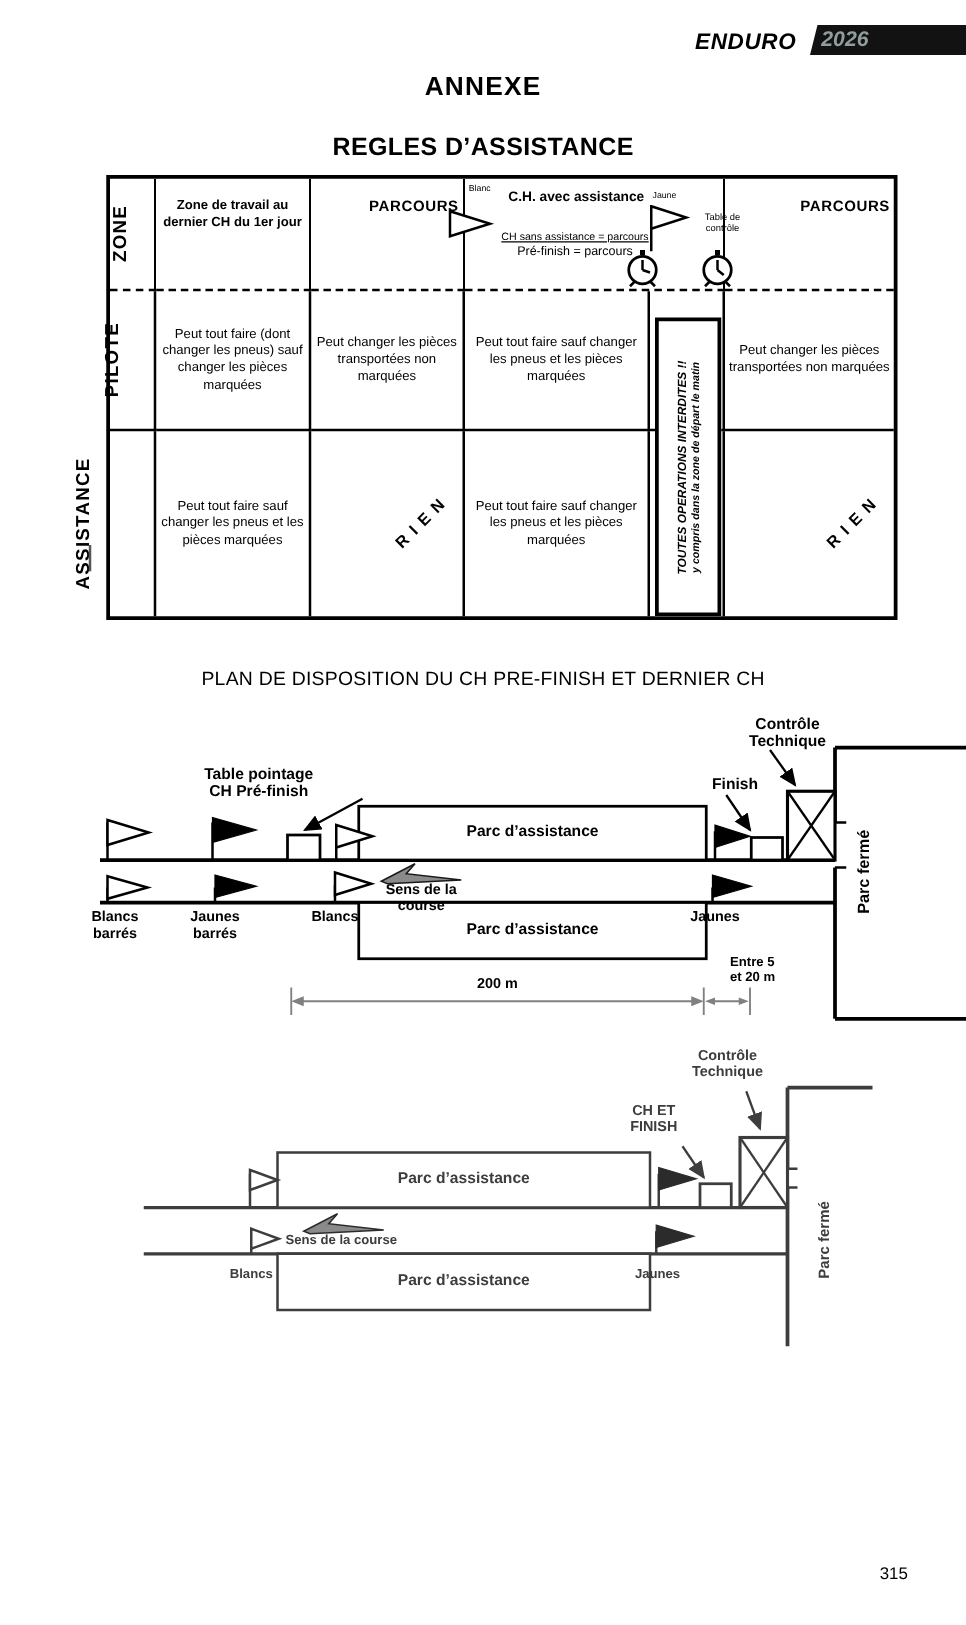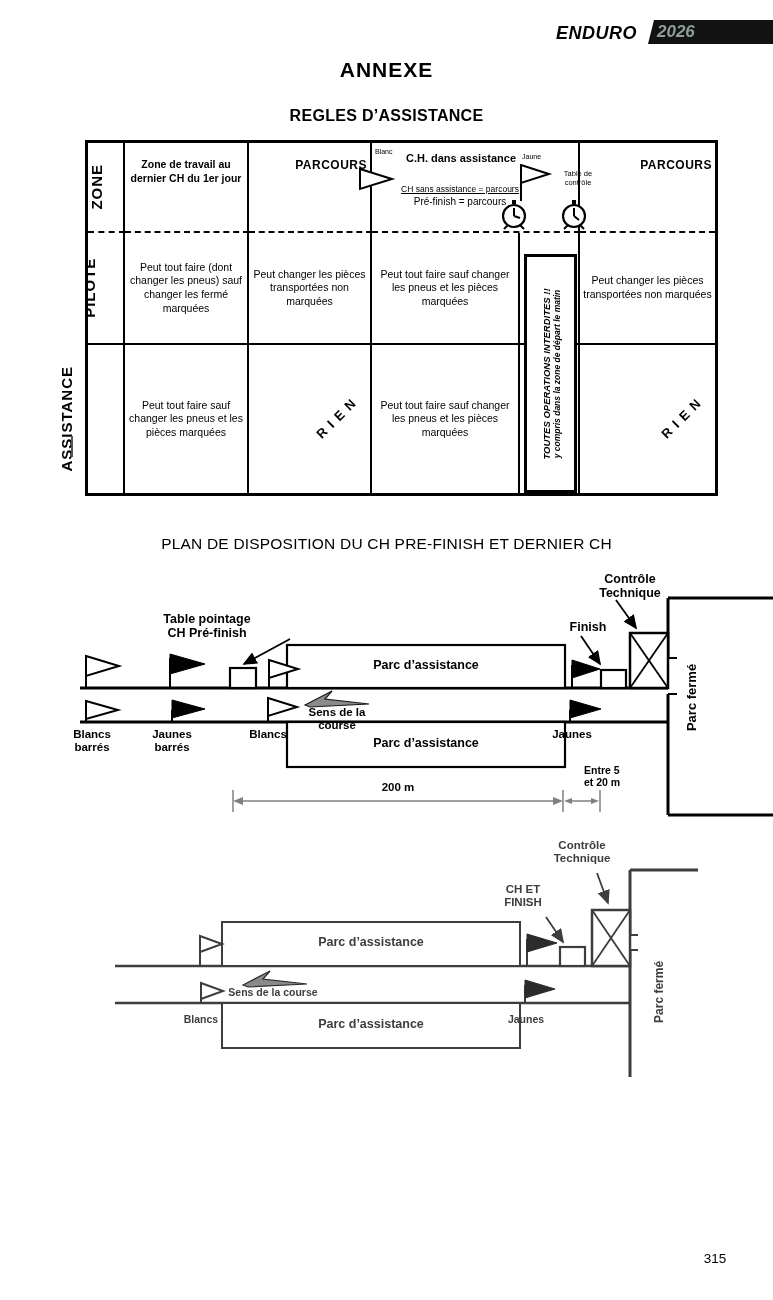--- a/index.html
+++ b/index.html
@@ -8,21 +8,21 @@
   .page{position:absolute;top:0;left:0;width:773px;height:1300px;background:#fff;overflow:hidden;}
 
   
   .brand{position:absolute;top:20px;left:556px;width:217px;height:26px;}
   .brand-name{position:absolute;top:3px;left:0;font-size:18px;font-weight:bold;font-style:italic;letter-spacing:.5px;}
   .brand-bar{position:absolute;top:0;left:92px;width:140px;height:24px;background:#121212;transform:skewX(-14deg);transform-origin:0 100%;}
   .brand-year{position:absolute;top:2px;left:101px;font-size:17px;font-weight:bold;font-style:italic;color:#909d9d;z-index:2;}
 
   
   .h-annexe{position:absolute;top:58px;left:0;width:773px;text-align:center;font-size:21px;font-weight:bold;letter-spacing:1px;}
-  .h-regles{position:absolute;top:107px;left:0;width:773px;text-align:center;font-size:16px;font-weight:bold;letter-spacing:.3px;}
+  .h-regles{position:absolute;top:107px;left:0;width:773px;text-align:center;font-size:20px;font-weight:bold;letter-spacing:.3px;}
   .h-plan{position:absolute;top:535px;left:0;width:773px;text-align:center;font-size:15.5px;font-weight:normal;letter-spacing:.2px;}
 
   
   .rtable{position:absolute;left:85px;top:140px;width:633px;border:3px solid #000;background:#fff;
           display:grid;grid-template-columns:37px 124px 123px 148px 60px 135px;grid-template-rows:90px 112px 148px;box-sizing:border-box;}
   .cell{border-right:2px solid #000;border-bottom:2px solid #000;box-sizing:border-box;position:relative;
         display:flex;align-items:center;justify-content:flex-end;text-align:center;
         font-size:10.5px;line-height:1.3;padding:3px;}
   .cell.dash{border-bottom:2px dashed #000;}
   .cell.noR{border-right:none;}
@@ -90,21 +90,21 @@
       <span>Zone de travail au dernier CH du 1er jour</span>
     </div>
     <div class="cell dash parcours topA" style="grid-area:1/3">
       <span>PARCOURS</span>
     </div>
     <div class="chcell">
       <span class="t7" style="left:3px;top:5px;">Blanc</span>
       <svg width="38" height="26" style="position:absolute;left:-14px;top:24px;overflow:visible;">
         <path d="M2,2 L34,12 L2,22 Z" fill="#fff" stroke="#000" stroke-width="2"></path>
       </svg>
-      <div class="ch-title">C.H. dans assistance</div>
+      <div class="ch-title">C.H. avec assistance</div>
       <div class="ch-rule1">CH sans assistance = parcours</div>
       <div class="ch-rule2">Pré-finish = parcours</div>
       <span class="t7" style="left:150px;top:10px;">Jaune</span>
       <svg width="40" height="40" style="position:absolute;left:144px;top:21px;">
         <line x1="5" y1="3" x2="5" y2="37" stroke="#000" stroke-width="2"></line>
         <path d="M5,1 L33,10 L5,19 Z" fill="#fff" stroke="#000" stroke-width="2"></path>
       </svg>
       <svg width="28" height="32" style="position:absolute;left:128px;top:56px;">
         <circle cx="14" cy="17" r="11" fill="#fff" stroke="#000" stroke-width="2.2"></circle>
         <rect x="12" y="1" width="4" height="4" fill="#000"></rect>
@@ -124,21 +124,21 @@
       </svg>
     </div>
     <div class="cell dash noR parcours topA" style="grid-area:1/6">
       <span>PARCOURS</span>
     </div>
 
     <div class="cell rowhead" style="grid-area:2/1">
       <span>PILOTE</span>
     </div>
     <div class="cell" style="grid-area:2/2">
-      <span>Peut tout faire (dont changer les pneus) sauf changer les fermé marquées</span>
+      <span>Peut tout faire (dont changer les pneus) sauf changer les pièces marquées</span>
     </div>
     <div class="cell" style="grid-area:2/3">
       <span>Peut changer les pièces transportées non marquées</span>
     </div>
     <div class="cell" style="grid-area:2/4">
       <span>Peut tout faire sauf changer les pneus et les pièces marquées</span>
     </div>
     <div class="gapcell r2" style="grid-area:2/5"></div>
     <div class="cell noR" style="grid-area:2/6">
       <span>Peut changer les pièces transportées non marquées</span>

